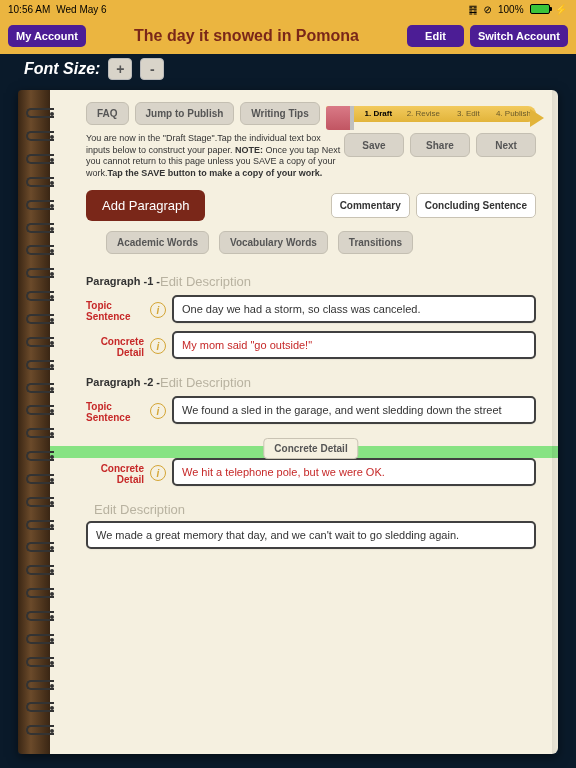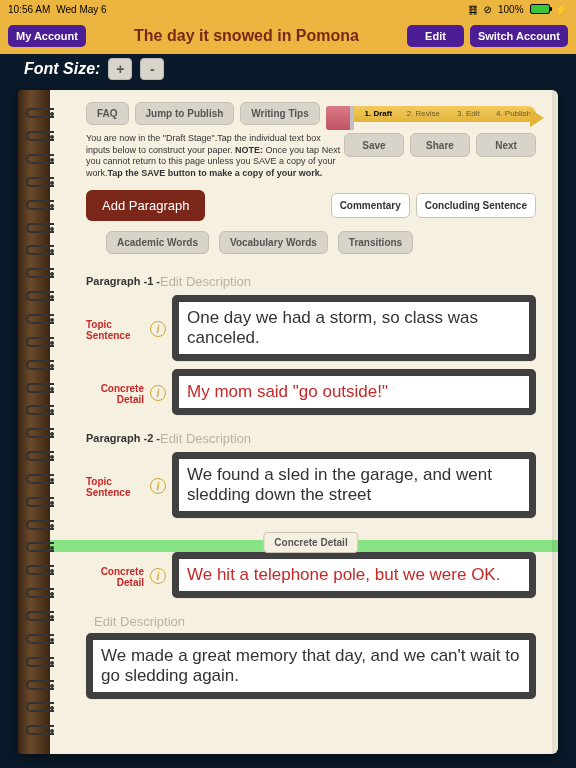--- a/index.html
+++ b/index.html
@@ -60,21 +60,21 @@
 
 
 .para-block { margin-bottom:16px; }
 .para-head { display:flex; align-items:center; gap:0; margin-bottom:6px; }
 .para-title { font-size:11px; font-weight:700; color:#333; }
 .edit-desc { color:#b8b2a0; font-size:13px; font-weight:500; }
 .field-row { display:flex; align-items:center; gap:6px; margin-bottom:8px; }
 .field-label { width:58px; font-size:10px; font-weight:700; text-align:left; padding-top:4px; }
 .red { color:#c62828; }
 .info-icon { width:16px; height:16px; border:1.5px solid #d4a535; border-radius:50%; color:#d4a535; font-size:10px; font-weight:700; display:flex; align-items:center; justify-content:center; font-style:italic; margin-top:3px; flex-shrink:0; }
-.text-input { flex:1; background:#fff; border:7px solid #404040; border-radius:5px; padding:6px 8px; font-size:17px; color:#333; min-height:26px; box-shadow:0 1px 1px rgba(0,0,0,0.05); }
+.text-input { flex:1; background:#fff; border:2px solid #404040; border-radius:5px; padding:6px 8px; font-size:11px; color:#333; min-height:26px; box-shadow:0 1px 1px rgba(0,0,0,0.05); }
 .text-input.red-text { color:#c62828; }
 
 
 .highlight-wrap { position:relative; }
 .green-bar { position:absolute; left:-36px; right:-22px; top:14px; height:12px; background:#6be06b; opacity:0.8; z-index:0; }
 .float-label { position:absolute; left:50%; transform:translateX(-50%); top:6px; background:#f5f0e0; border:1px solid #c9c3b4; border-radius:4px; padding:4px 10px; font-size:10px; font-weight:700; color:#555; z-index:2; }
 
 .concl-label { width:70px; font-size:10px; font-weight:700; color:#333; line-height:1.2; }
 </style>
 </head>

